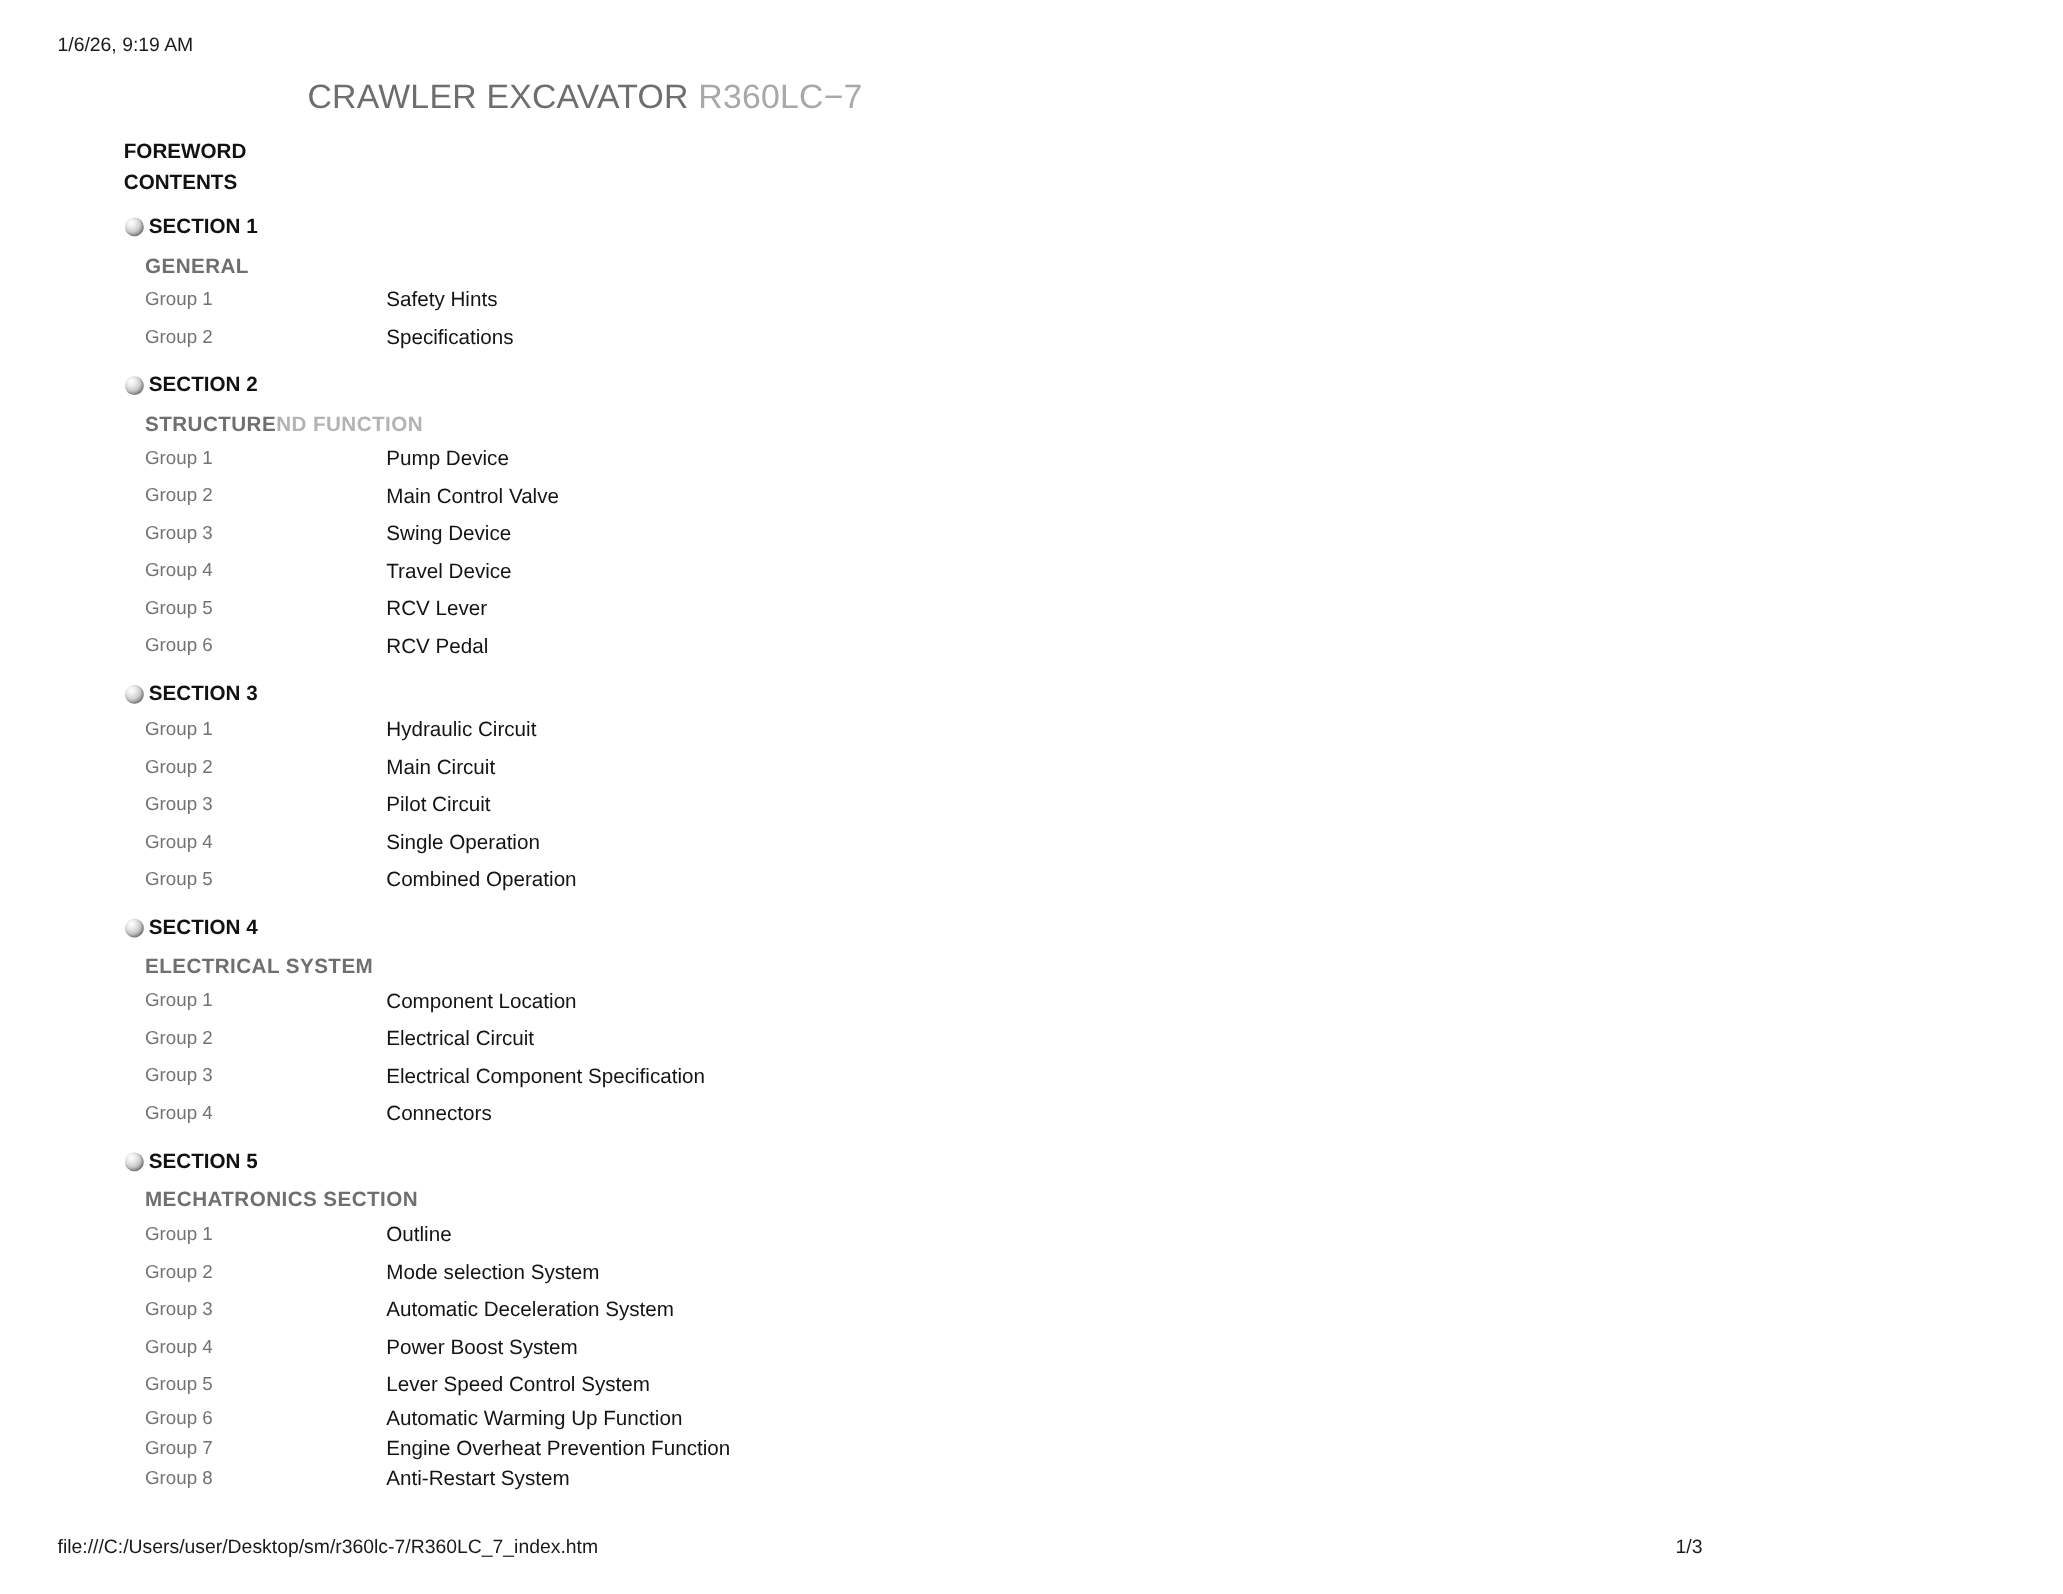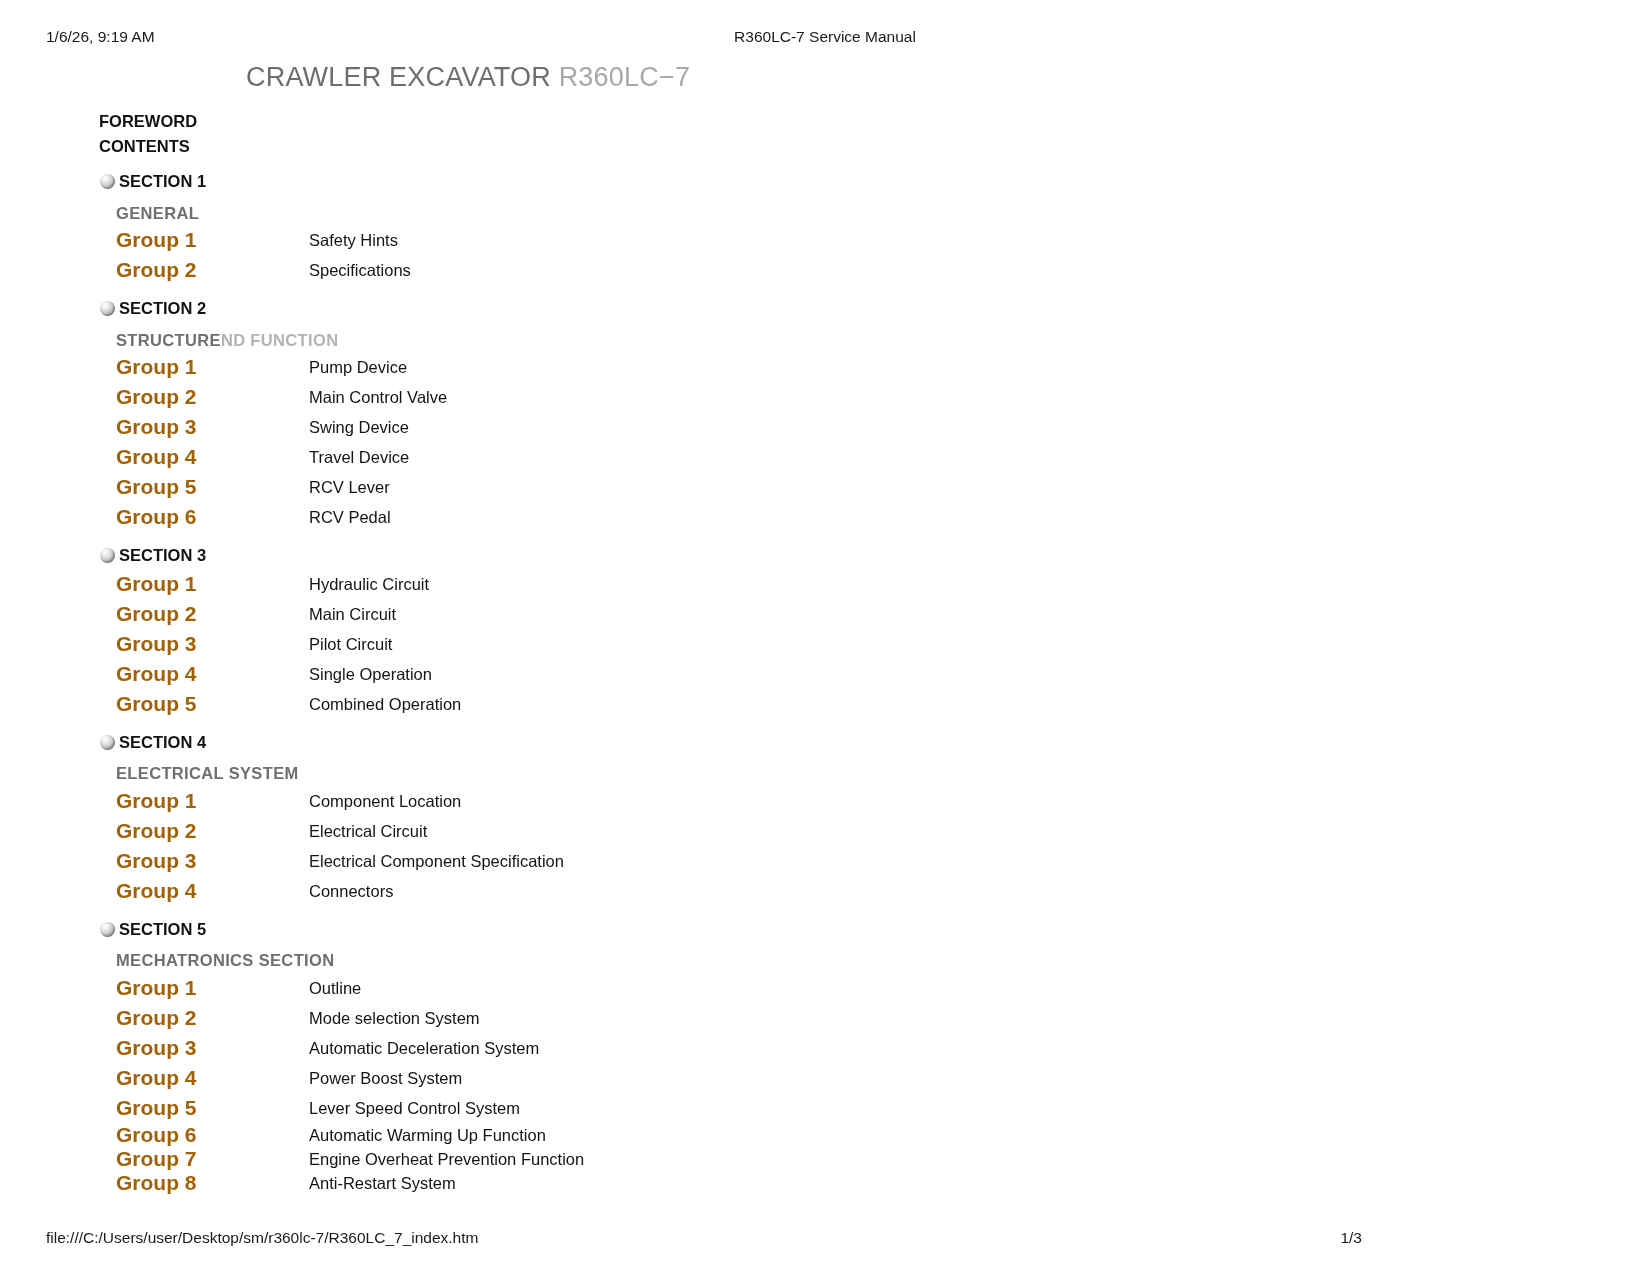--- a/index.html
+++ b/index.html
@@ -123,23 +123,22 @@
     position: relative;
     height: 30px;
     line-height: 30px;
     white-space: nowrap;
   }
   .toc-group.tight { height: 24px; line-height: 24px; }
   .toc-group .g-num {
     position: absolute;
     left: 116px;
     top: 0;
-    font-size: 21px;
-    color: #a16207;
-    font-weight: bold;
+    font-size: 15px;
+    color: #737373;
   }
   .toc-group .g-name {
     position: absolute;
     left: 309px;
     top: 0;
     font-size: 16.5px;
     color: #141414;
   }
 
   
@@ -163,21 +162,20 @@
     right: 28px;
     top: 0;
     white-space: nowrap;
   }
 </style>
 </head>
 <body>
 
 <div class="print-header">
   <span class="ph-date">1/6/26, 9:19 AM</span>
-  <span class="ph-title">R360LC-7 Service Manual</span>
 </div>
 
 <div class="doc">
 
   <div class="doc-title">
     <span class="t-main">CRAWLER EXCAVATOR</span><span>&nbsp;</span><span class="t-model">R360LC−7</span>
   </div>
 
   <div class="toc" id="toc-root">
       <div class="toc-top">FOREWORD</div>

